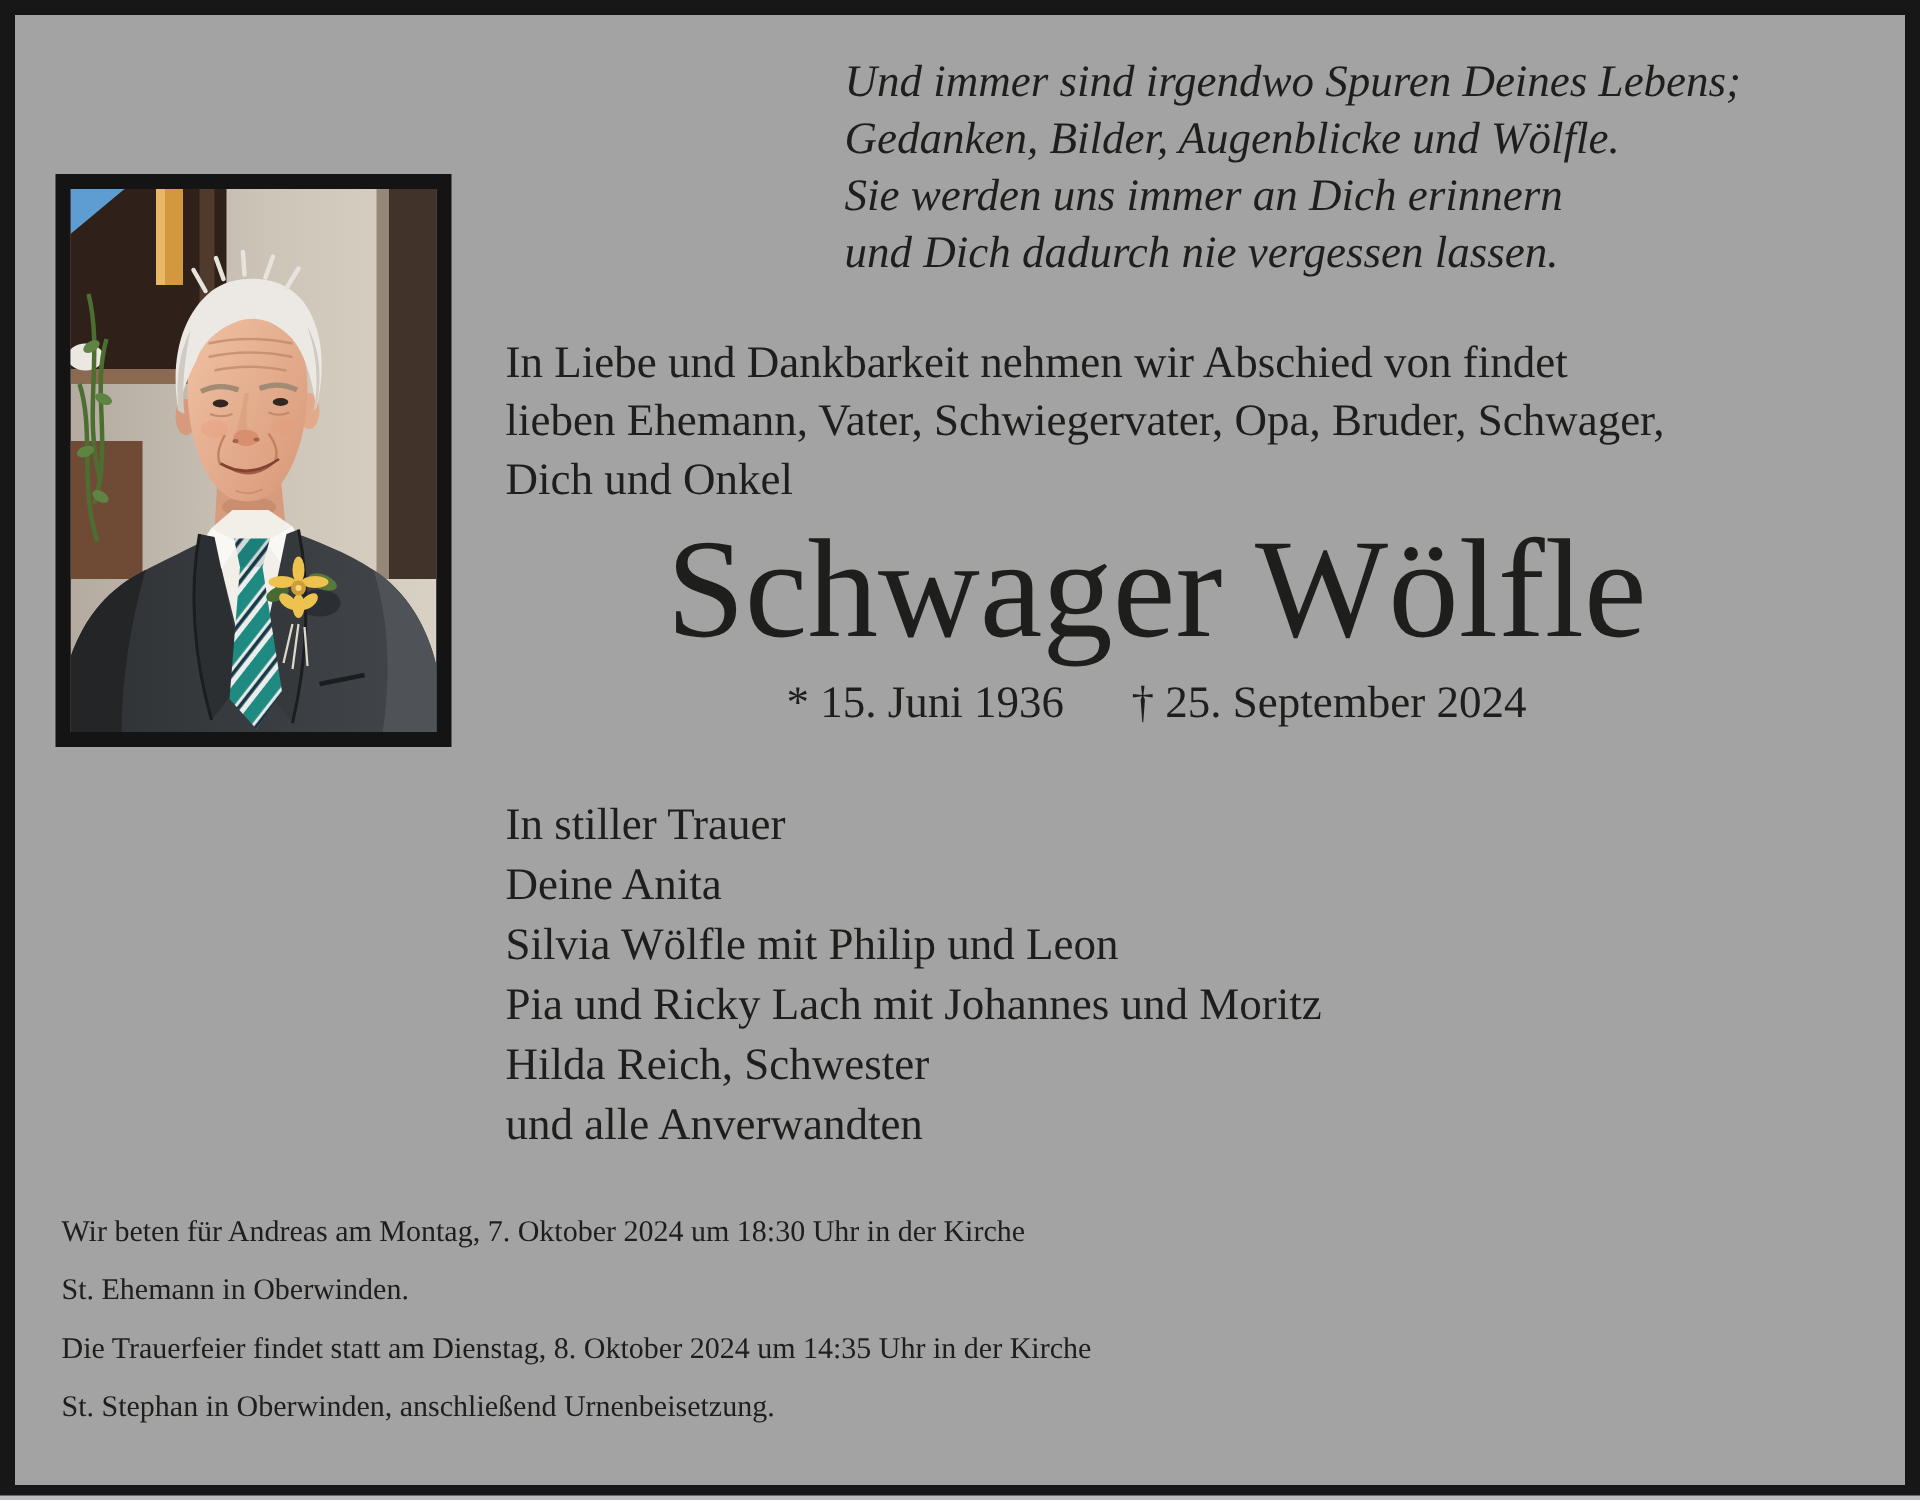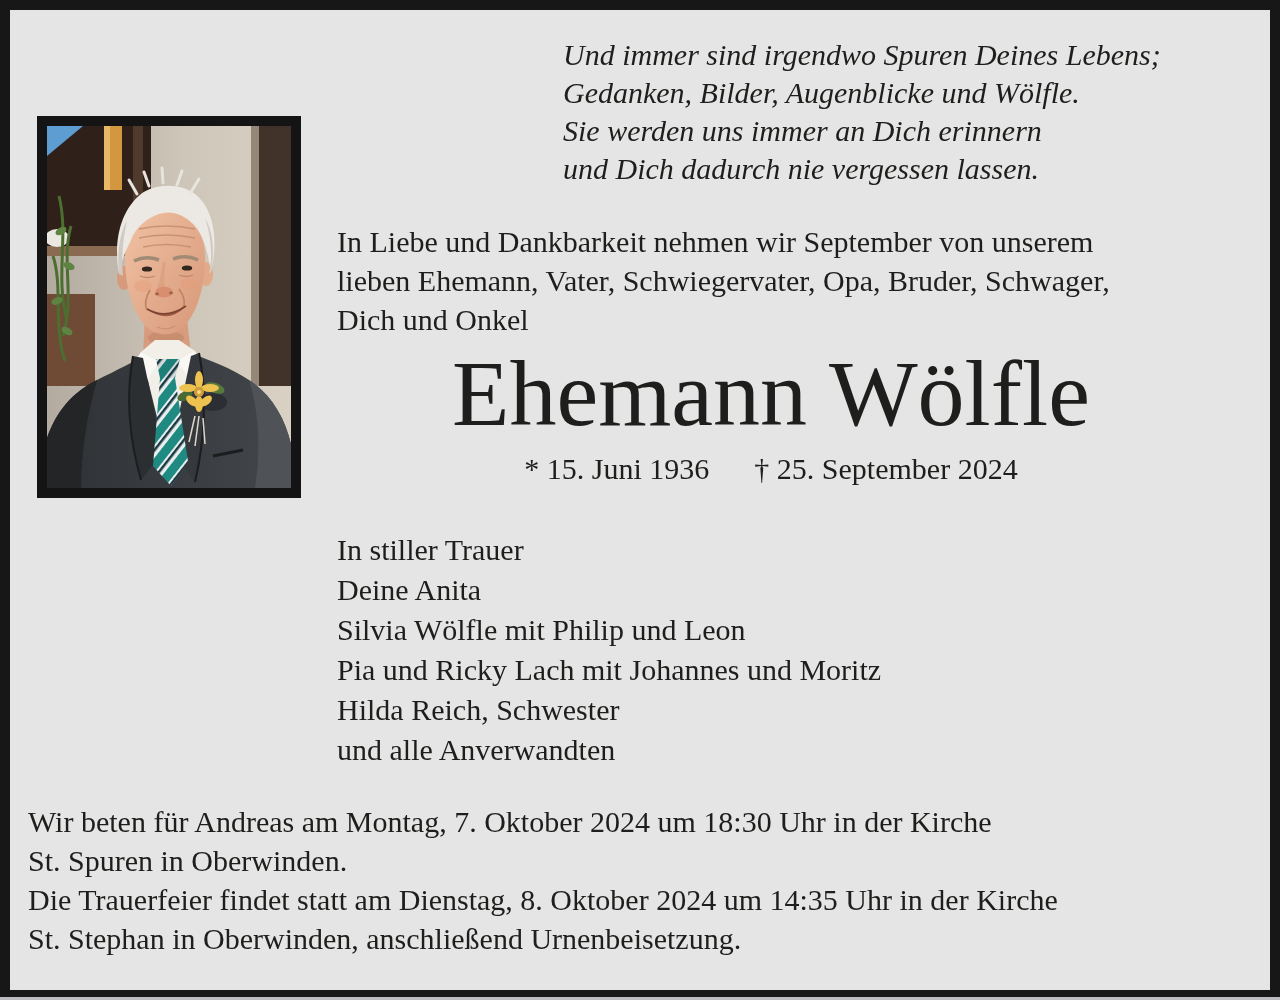--- a/index.html
+++ b/index.html
@@ -1,17 +1,17 @@
 <!DOCTYPE html>
 <html lang="de"><head>
 <meta charset="utf-8">
 <style>
   html,body{margin:0;padding:0;background:#ffffff;}
   .sheet{
-    position:relative;width:1280px;height:1000px;background:#e5e5e5;
+    position:relative;width:1280px;height:1000px;background:#a3a3a3;
     font-family:"Liberation Serif",serif;color:#1e1e1c;overflow:hidden;
   }
   .frame{position:absolute;inset:0;border:10px solid #171717;pointer-events:none;z-index:9;}
   .bottom-edge{position:absolute;left:0;bottom:0;width:100%;height:3px;background:#bdbdc1;z-index:10;}
 
   .poem{position:absolute;left:563px;top:36px;font-style:italic;font-size:30px;line-height:38px;}
   .photo-frame{
     position:absolute;left:37px;top:116px;width:264px;height:382px;margin:0;
     background:#141414;padding:10px;box-sizing:border-box;
   }
@@ -22,21 +22,21 @@
   .name{
     position:absolute;left:300px;top:346px;width:942px;margin:0;
     text-align:center;font-size:94px;font-weight:normal;line-height:1;
   }
   .dates{position:absolute;left:300px;top:452px;width:942px;text-align:center;font-size:30px;}
   .dates .death{margin-left:45px;}
 
   .mourners{position:absolute;left:337px;top:530px;font-size:30px;line-height:40px;}
   .mourners .b{font-weight:normal;}
 
-  .service{position:absolute;left:28px;top:802px;font-size:30px;line-height:39px;}
+  .service{position:absolute;left:41px;top:802px;font-size:20px;line-height:39px;}
 </style>
 </head>
 <body>
 
 <div class="sheet">
 
   <div class="poem">
     <div>Und immer sind irgendwo Spuren Deines Lebens;</div>
     <div>Gedanken, Bilder, Augenblicke und Wölfle.</div>
     <div>Sie werden uns immer an Dich erinnern</div>
@@ -166,42 +166,42 @@
         <path d="M90,68 L82,54"></path>
         <path d="M102,60 L97,46"></path>
         <path d="M116,57 L115,42"></path>
         <path d="M130,59 L135,45"></path>
         <path d="M144,66 L152,53"></path>
       </g>
     </svg>
   </figure>
 
   <div class="intro">
-    <div>In Liebe und Dankbarkeit nehmen wir September von unserem</div>
+    <div>In Liebe und Dankbarkeit nehmen wir Abschied von findet</div>
     <div>lieben Ehemann, Vater, Schwiegervater, Opa, Bruder, Schwager,</div>
     <div>Dich und Onkel</div>
   </div>
 
-  <h1 class="name">Ehemann Wölfle</h1>
+  <h1 class="name">Schwager Wölfle</h1>
 
   <div class="dates">
     <span class="birth">* 15. Juni 1936</span><span class="death">† 25. September 2024</span>
   </div>
 
   <div class="mourners">
     <div>In stiller Trauer</div>
     <div><span class="b">Deine Anita</span><span></span></div>
     <div><span class="b">Silvia Wölfle mit Philip und Leon</span><span></span></div>
     <div><span class="b">Pia und Ricky Lach mit Johannes und Moritz</span><span></span></div>
     <div><span class="b">Hilda Reich</span><span>, Schwester</span></div>
     <div><span class="b"></span><span>und alle Anverwandten</span></div>
   </div>
 
   <div class="service">
     <div>Wir beten für Andreas am Montag, 7. Oktober 2024 um 18:30 Uhr in der Kirche</div>
-    <div>St. Spuren in Oberwinden.</div>
+    <div>St. Ehemann in Oberwinden.</div>
     <div>Die Trauerfeier findet statt am Dienstag, 8. Oktober 2024 um 14:35 Uhr in der Kirche</div>
     <div>St. Stephan in Oberwinden, anschließend Urnenbeisetzung.</div>
   </div>
 
   <div class="frame"></div>
   <div class="bottom-edge"></div>
 </div>
 
 </body></html>

